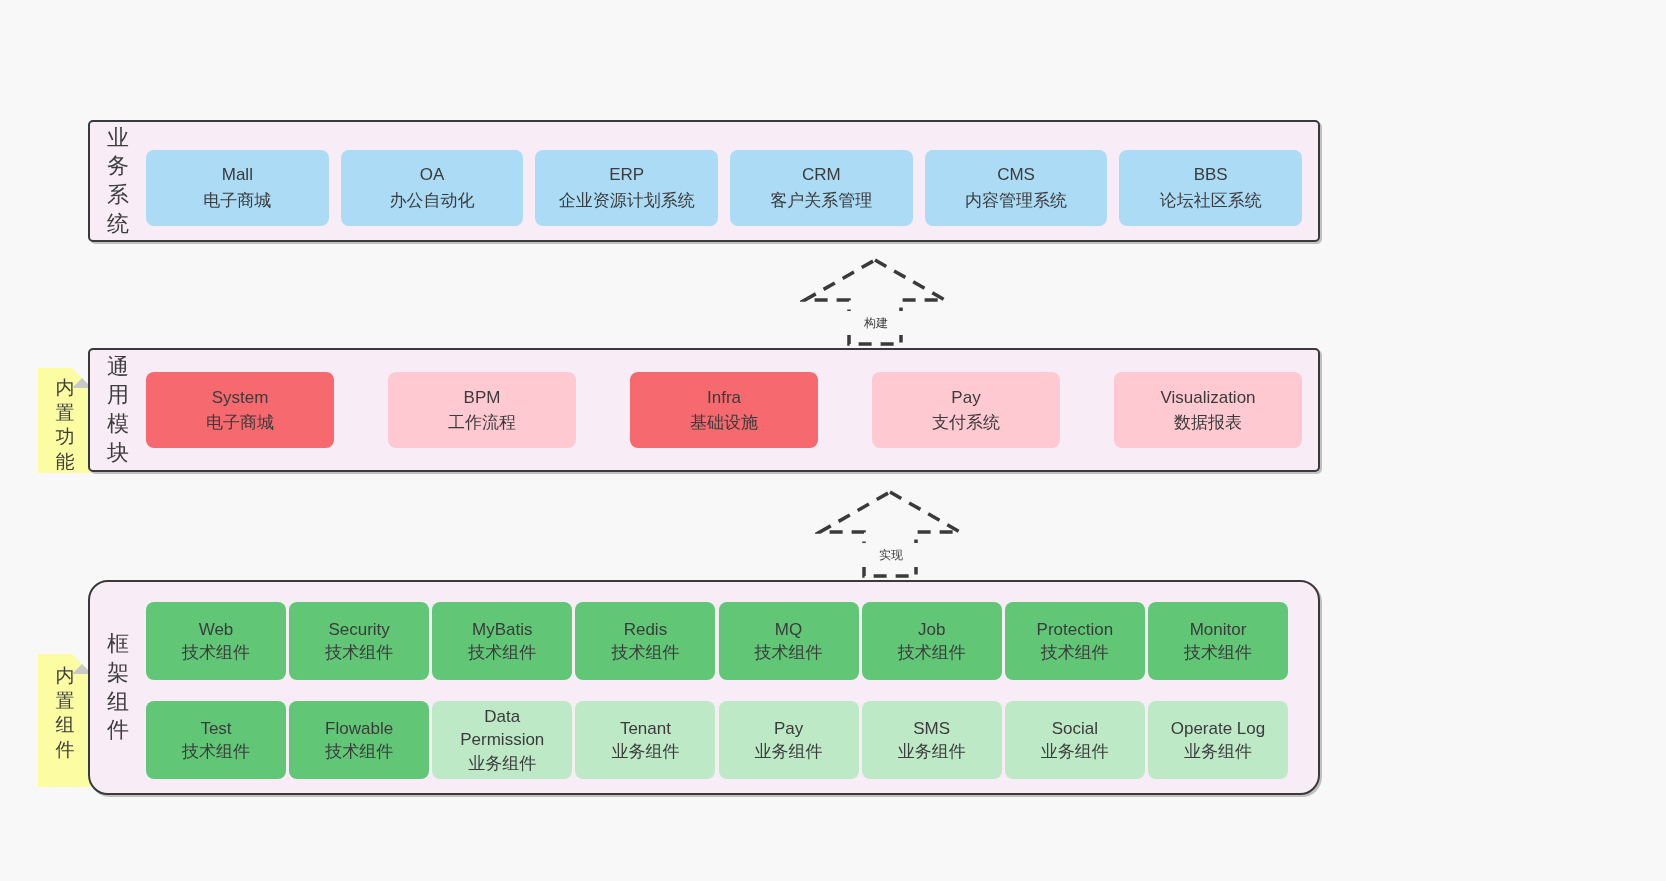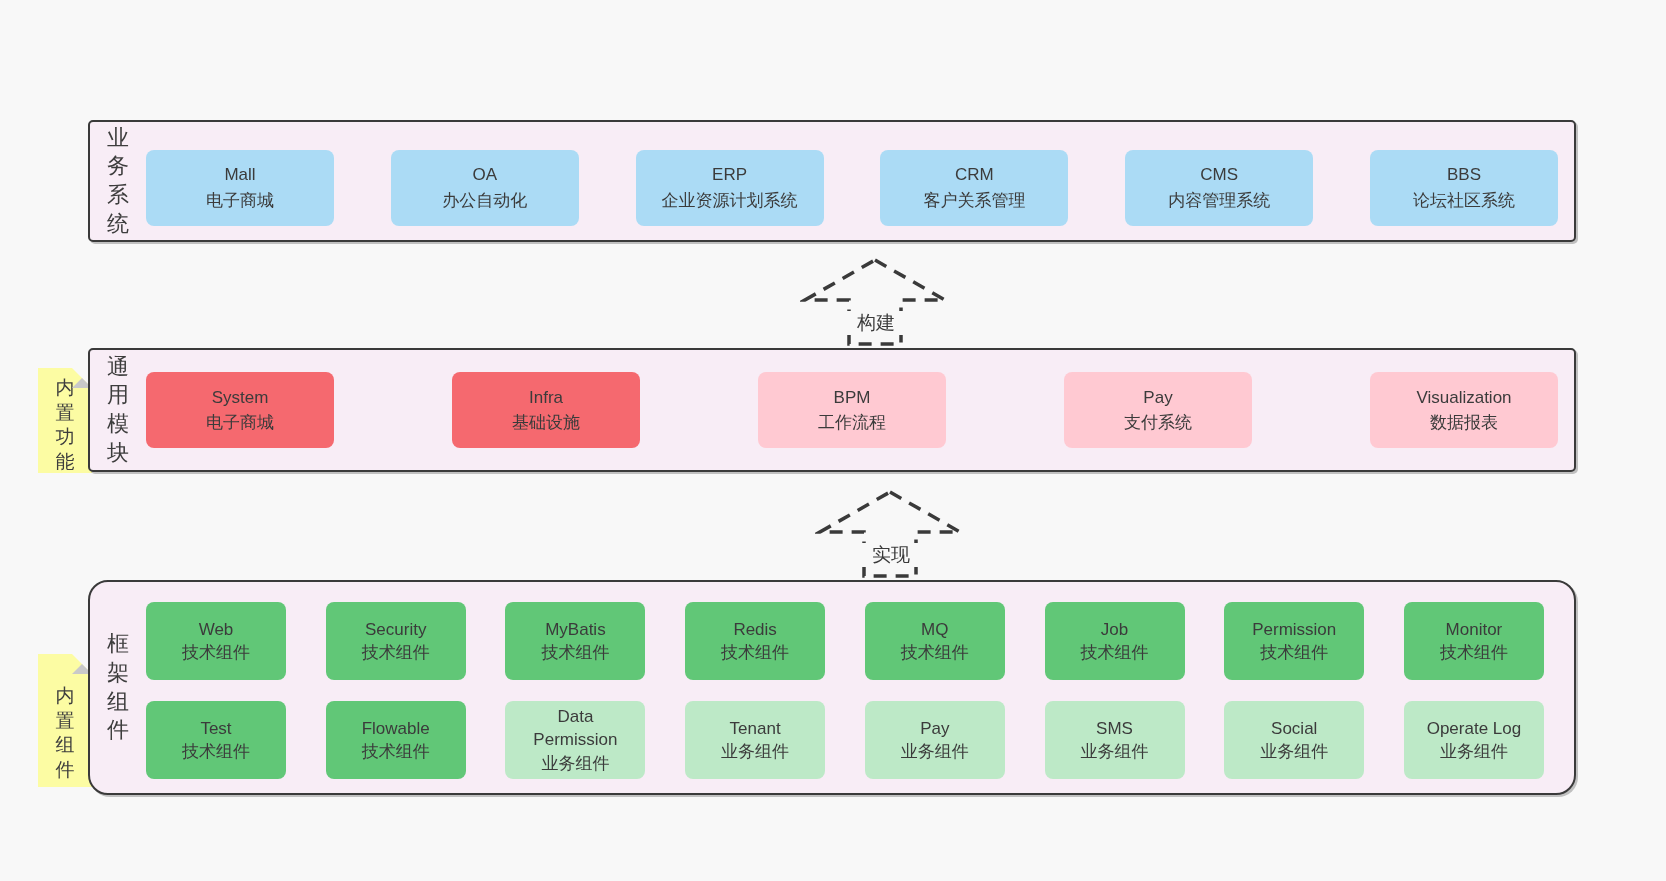--- a/index.html
+++ b/index.html
@@ -10,21 +10,21 @@
   }
   *{margin:0;padding:0;box-sizing:border-box;}
   html,body{width:1666px;height:881px;overflow:hidden;}
   body{
     background:var(--page-bg);
     font-family:"Liberation Sans","DejaVu Sans",sans-serif;
     color:var(--text);
     position:relative;
   }
   .layer{
-    position:absolute;left:88px;width:1488px;
+    position:absolute;left:88px;width:1232px;
     background:var(--layer-bg);
     border:2px solid var(--border);
     border-radius:5px;
     box-shadow:2px 2px 0 rgba(90,90,90,.35);
   }
   .layer-label{
     position:absolute;left:13px;top:0;bottom:0;width:30px;
     display:flex;align-items:center;justify-content:center;
   }
   .layer-label span{
@@ -64,21 +64,21 @@
     font-size:19px;line-height:1.3;word-break:break-all;text-align:center;
   }
   .arrow-svg{position:absolute;}
   .arrow-svg path{
     fill:none;stroke:var(--border);stroke-width:3.5;
     stroke-dasharray:13 9;
   }
   .arrow-label{
     position:absolute;width:62px;height:24px;
     background:var(--page-bg);
-    font-size:19px;text-align:center;line-height:24px;color:#3b3b3b;
+    font-size:12px;text-align:center;line-height:24px;color:#3b3b3b;
   }
 </style>
 </head>
 <body>
 
 <div class="layer" style="top:120px;height:122px;">
   <div class="layer-label">
     <span>业务系统</span>
   </div>
   <div class="boxes-row" style="top:13px;bottom:0;gap:12px;">
@@ -121,47 +121,47 @@
 
 <div class="layer" style="top:348px;height:124px;">
   <div class="layer-label">
     <span>通用模块</span>
   </div>
   <div class="boxes-row" style="top:0;bottom:0;">
     <div class="mod-box w188 red">
       <div>System</div>
       <div>电子商城</div>
     </div>
+    <div class="mod-box w188 pink">
+      <div>BPM</div>
+      <div>工作流程</div>
+    </div>
     <div class="mod-box w188 red">
       <div>Infra</div>
       <div>基础设施</div>
-    </div>
-    <div class="mod-box w188 pink">
-      <div>BPM</div>
-      <div>工作流程</div>
     </div>
     <div class="mod-box w188 pink">
       <div>Pay</div>
       <div>支付系统</div>
     </div>
     <div class="mod-box w188 pink">
       <div>Visualization</div>
       <div>数据报表</div>
     </div>
   </div>
 </div>
 
 <svg class="arrow-svg" style="left:815px;top:488px;" width="150" height="92" viewBox="0 0 150 92">
   <path d="M75 4 L145 44 L101 44 L101 88 L49 88 L49 44 L5 44 Z"></path>
 </svg>
 <div class="arrow-label" style="left:860px;top:543px;">实现</div>
 
 <div class="note" style="top:654px;height:133px;">
   <span class="fold"></span>
-  <span class="note-text" style="margin-top:30px;">内置组件</span>
+  <span class="note-text" style="margin-top:10px;">内置组件</span>
 </div>
 
 <div class="layer" style="top:580px;height:215px;border-radius:20px;">
   <div class="layer-label">
     <span>框架组件</span>
   </div>
   <div class="boxes-row" style="top:20px;height:78px;right:30px;">
     <div class="mod-box w140 gdark">
       <div>Web</div>
       <div>技术组件</div>
@@ -180,21 +180,21 @@
     </div>
     <div class="mod-box w140 gdark">
       <div>MQ</div>
       <div>技术组件</div>
     </div>
     <div class="mod-box w140 gdark">
       <div>Job</div>
       <div>技术组件</div>
     </div>
     <div class="mod-box w140 gdark">
-      <div>Permission</div>
+      <div>Protection</div>
       <div>技术组件</div>
     </div>
     <div class="mod-box w140 gdark">
       <div>Monitor</div>
       <div>技术组件</div>
     </div>
   </div>
   <div class="boxes-row" style="top:119px;height:78px;right:30px;">
     <div class="mod-box w140 gdark">
       <div>Test</div>

